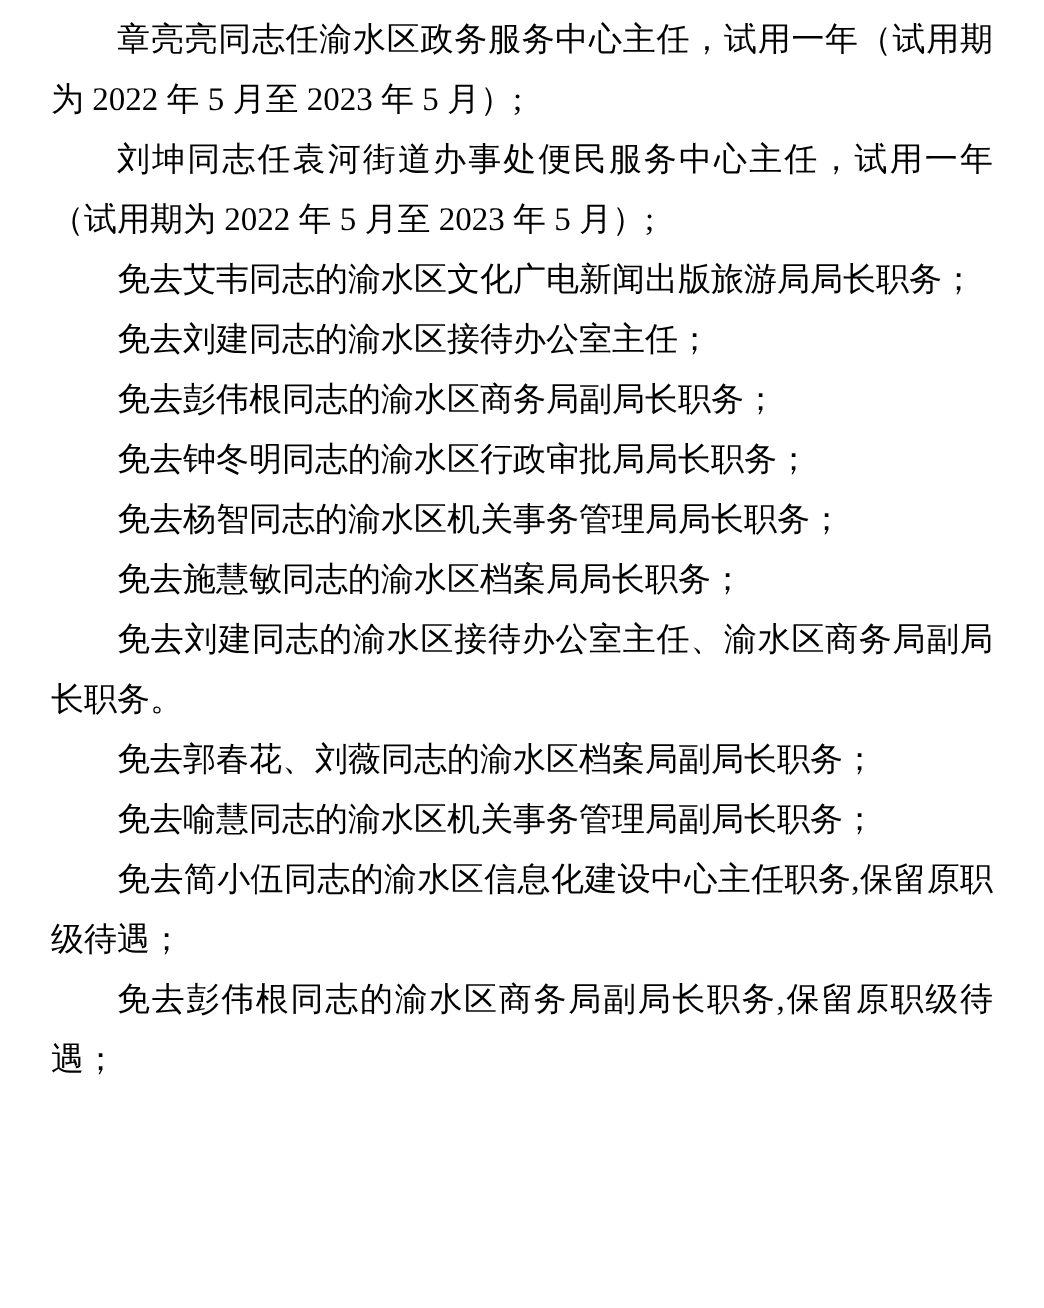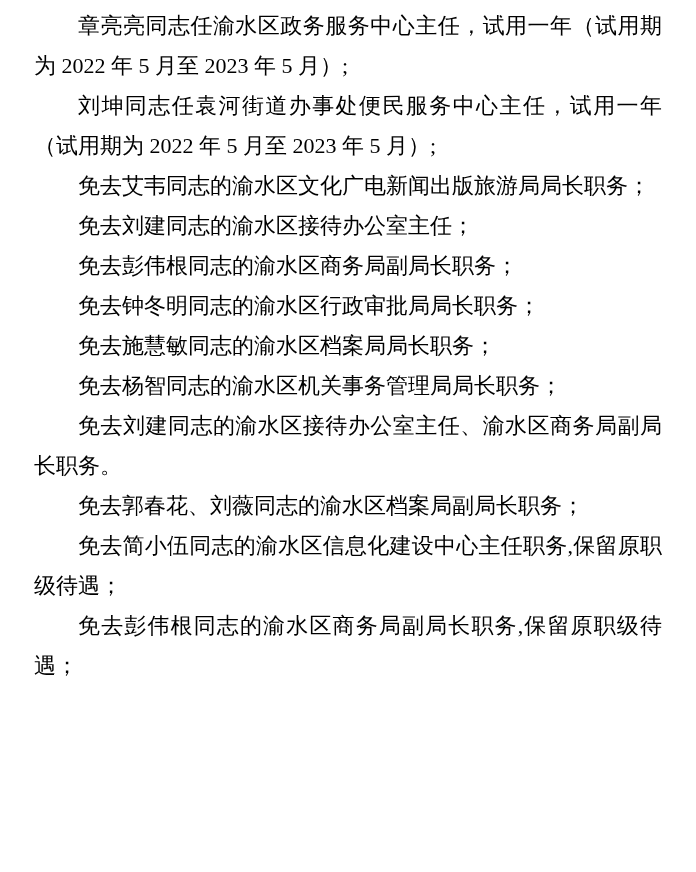--- a/index.html
+++ b/index.html
@@ -35,20 +35,21 @@
 <body>
 
 <div class="page">
   <div class="doc-body">
     <p>章亮亮同志任渝水区政务服务中心主任，试用一年（试用期为 2022 年 5 月至 2023 年 5 月）;</p>
     <p>刘坤同志任袁河街道办事处便民服务中心主任，试用一年（试用期为 2022 年 5 月至 2023 年 5 月）;</p>
     <p>免去艾韦同志的渝水区文化广电新闻出版旅游局局长职务；</p>
     <p>免去刘建同志的渝水区接待办公室主任；</p>
     <p>免去彭伟根同志的渝水区商务局副局长职务；</p>
     <p>免去钟冬明同志的渝水区行政审批局局长职务；</p>
+    <p>免去杨智同志的渝水区机关事务管理局局长职务；</p>
     <p>免去施慧敏同志的渝水区档案局局长职务；</p>
-    <p>免去杨智同志的渝水区机关事务管理局局长职务；</p>
     <p>免去刘建同志的渝水区接待办公室主任、渝水区商务局副局长职务。</p>
     <p>免去郭春花、刘薇同志的渝水区档案局副局长职务；</p>
+    <p>免去喻慧同志的渝水区机关事务管理局副局长职务；</p>
     <p>免去简小伍同志的渝水区信息化建设中心主任职务,保留原职级待遇；</p>
     <p>免去彭伟根同志的渝水区商务局副局长职务,保留原职级待遇；</p>
   </div>
 </div>
 
 </body></html>

